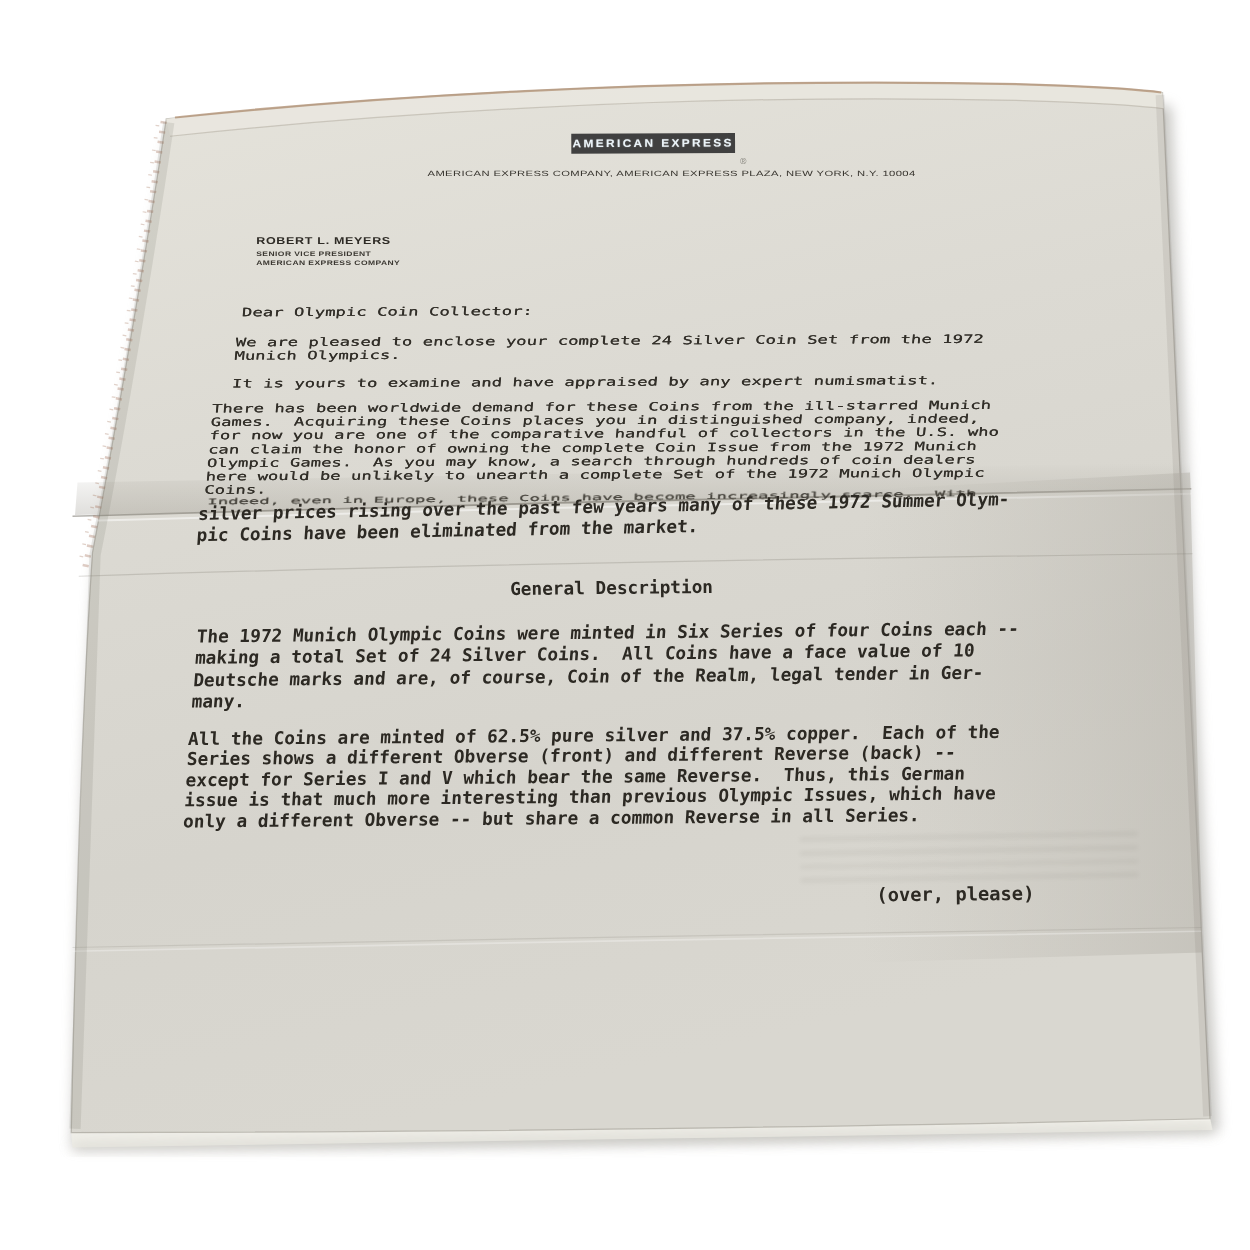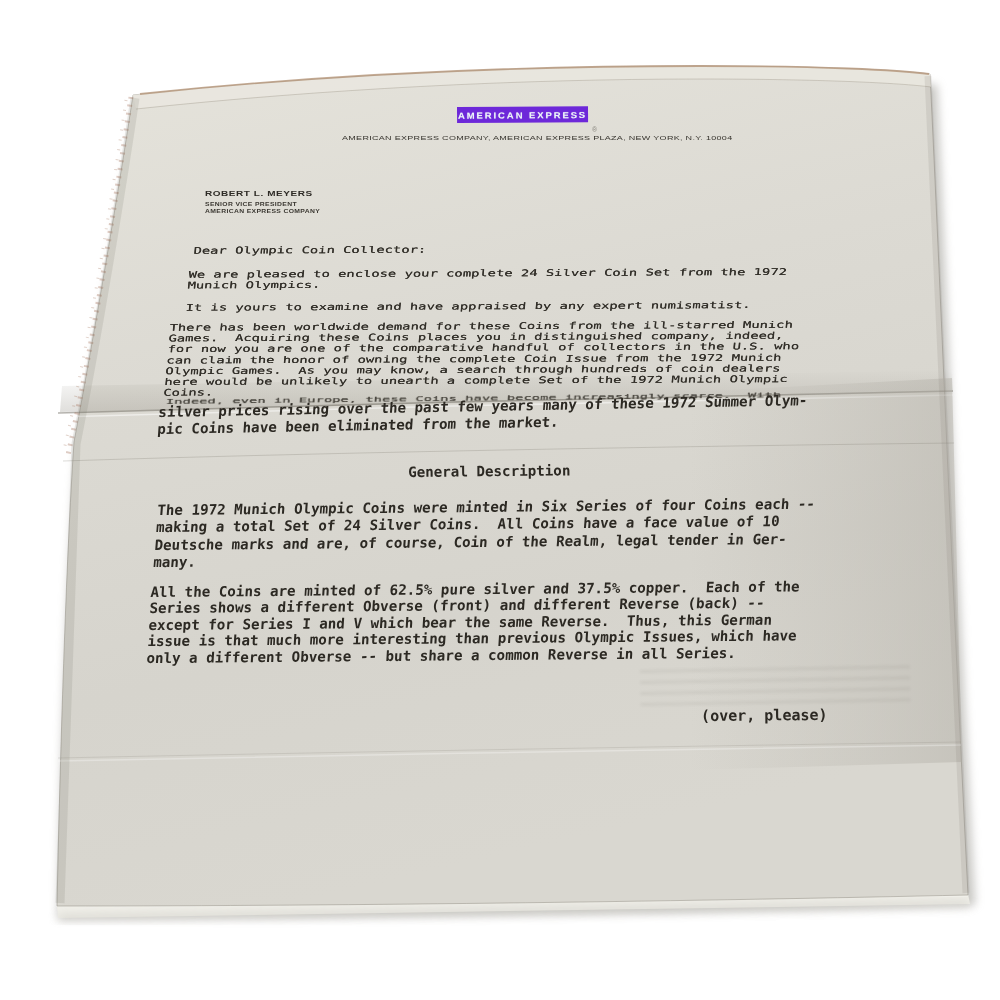--- a/index.html
+++ b/index.html
@@ -80,21 +80,21 @@
 
     <path fill="none" stroke="#a4705a" stroke-width="5" stroke-dasharray="2 6" opacity="0.35" d="M131,97 C118,185 95,335 68,455"></path>
     <path fill="none" stroke="#9a6a50" stroke-width="3" stroke-dasharray="1 9" opacity="0.3" d="M126,100 C113,190 90,338 64,450"></path>
 
     <path fill="none" stroke="rgba(120,116,106,0.16)" stroke-width="9" d="M135,98 C122,186 98,334 76,444 L60,903"></path>
     <path fill="none" stroke="rgba(120,116,106,0.14)" stroke-width="7" d="M928,76 C939,300 949,560 966,893"></path>
   </svg>
 
   <div class="abs showthrough" style="left:640px;top:670px;"></div>
 
-  <div class="abs logo-box" style="left:457px;top:107px;background:#6d28d9;">
+  <div class="abs logo-box" style="left:457px;top:107px;background:#404040;">
     <span class="sans logo-text">AMERICAN EXPRESS</span>
   </div>
   <div class="abs sans reg" style="left:592px;top:126px;">®</div>
   <div class="abs sans letterhead-address" style="left:342px;top:135px;">AMERICAN EXPRESS COMPANY, AMERICAN EXPRESS PLAZA, NEW YORK, N.Y. 10004</div>
 
   <div class="abs sans sender-name" style="left:205px;top:189px;">ROBERT L. MEYERS</div>
   <div class="abs sans sender-sub" style="left:205px;top:201px;">SENIOR VICE PRESIDENT
 AMERICAN EXPRESS COMPANY</div>
 
   <div class="abs mono top-block" style="left:194px;top:245px;">Dear Olympic Coin Collector:</div>

